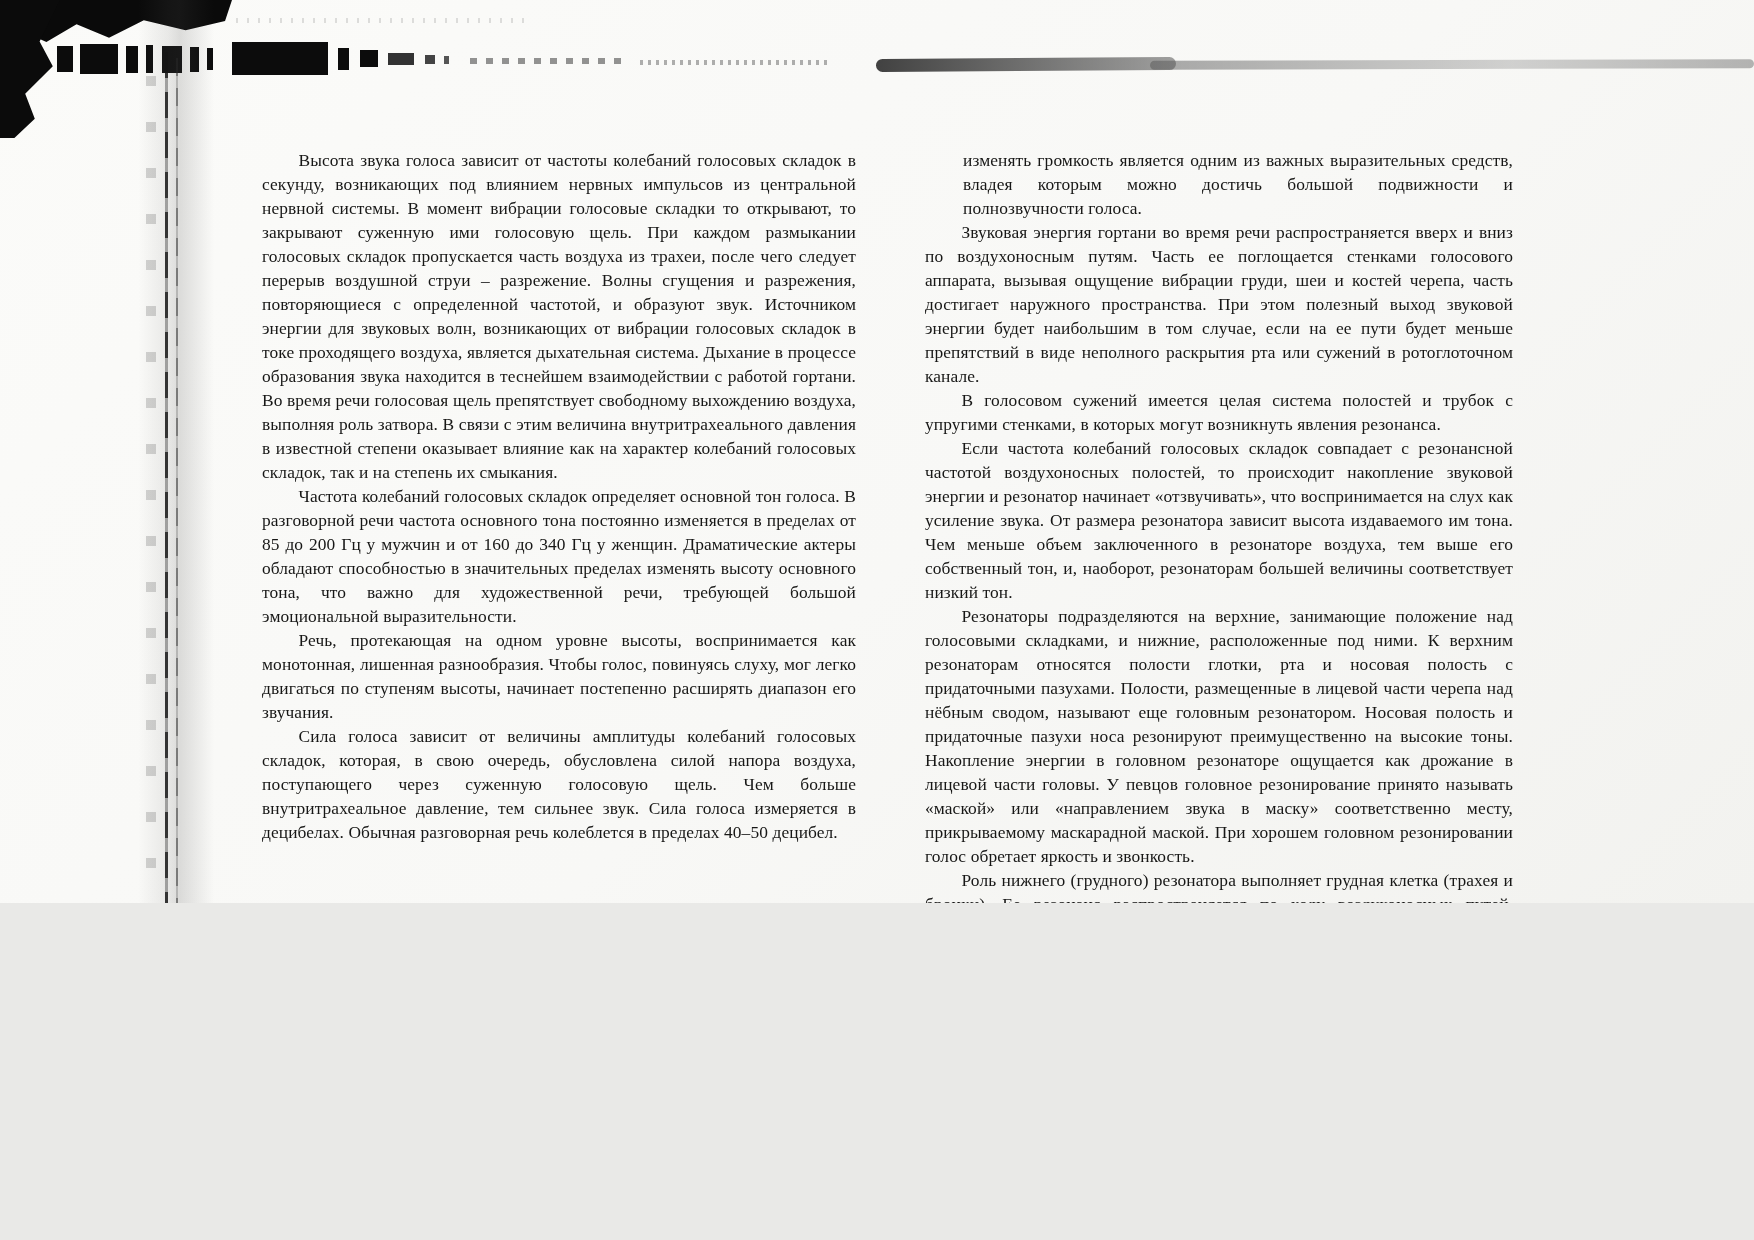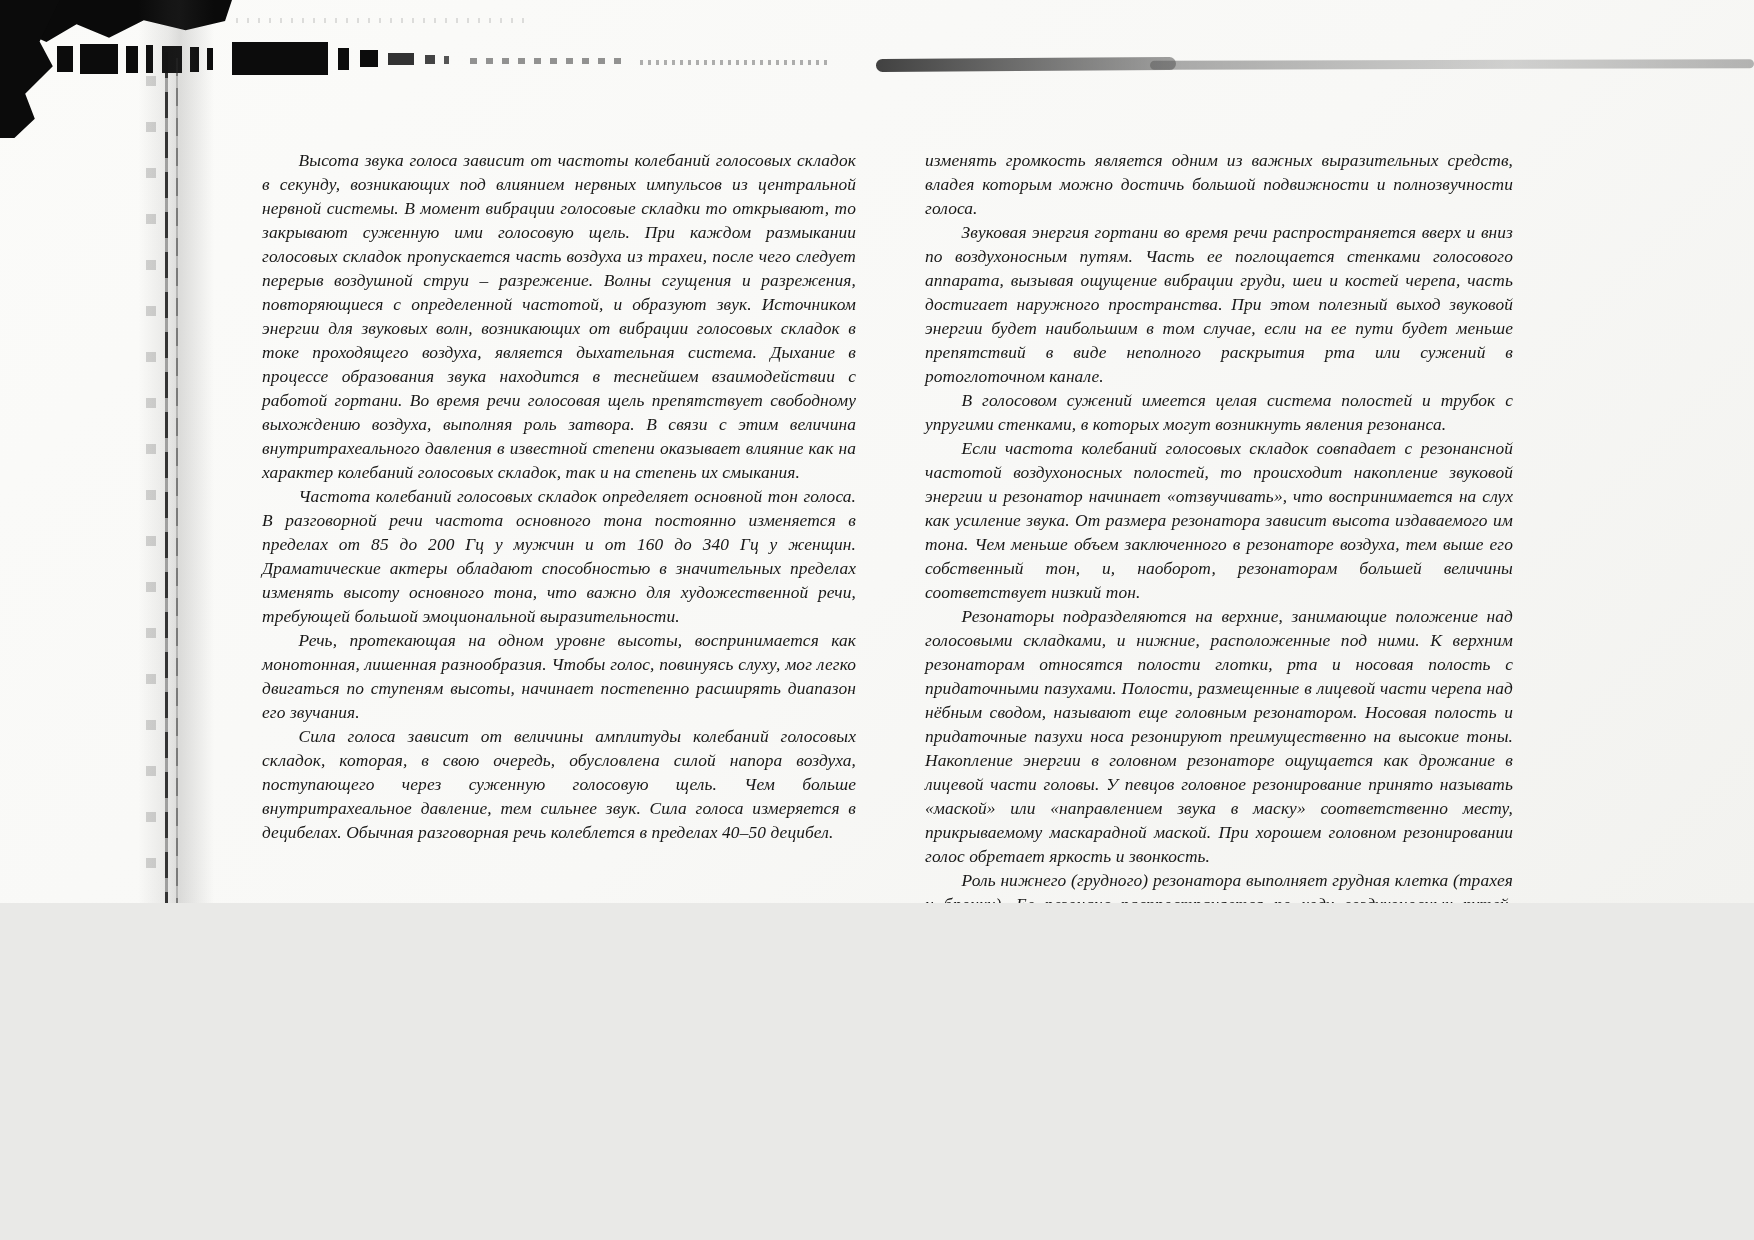--- a/index.html
+++ b/index.html
@@ -1,20 +1,19 @@
 <!DOCTYPE html>
 <html lang="ru"><head>
 <meta charset="utf-8">
 <style>
   html,body{margin:0;padding:0;}
   body{background:#e9e9e7;font-family:"Liberation Serif","DejaVu Serif",serif;}
   .canvas{
     position:relative;width:1754px;height:903px;overflow:hidden;
     background:linear-gradient(135deg,#fbfbf9 0%,#f8f8f6 55%,#f2f2ef 100%);
-    font-style:italic;
   }
   
   .art{position:absolute;}
   .corner-blob{
     left:0;top:0;width:232px;height:42px;background:#0a0a0a;
     clip-path:polygon(0 0,100% 0,97% 50%,80% 72%,62% 48%,47% 90%,33% 58%,20% 100%,8% 70%,0 100%);
   }
   .corner-tail{
     left:0;top:0;width:60px;height:138px;background:#0b0b0b;
     clip-path:polygon(0 0,100% 0,66% 30%,88% 48%,42% 68%,58% 86%,24% 100%,0 100%);
@@ -50,21 +49,21 @@
   }
   
   .text-block{
     position:absolute;top:148px;
     font-size:17.4px;line-height:24px;color:#171716;
     text-align:justify;letter-spacing:.1px;
   }
   .text-left{left:262px;width:594px;}
   .text-right{left:925px;width:588px;}
   .text-block p{margin:0;text-indent:2.1em;}
-  .text-block p.no-indent{text-indent:0;}
+  .text-block p.no-indent{text-indent:0;margin-left:38px;}
   .page-num{
     position:absolute;
     font-size:20px;color:#222;letter-spacing:.5px;
   }
   .page-num-left{left:262px;width:594px;top:1052px;}
   .page-num-right{left:925px;width:560px;top:1058px;}
   .tiny-mark{
     left:905px;top:1064px;width:26px;height:5px;
     background:repeating-linear-gradient(90deg,rgba(90,90,90,.45) 0 2px,transparent 2px 7px);
   }

